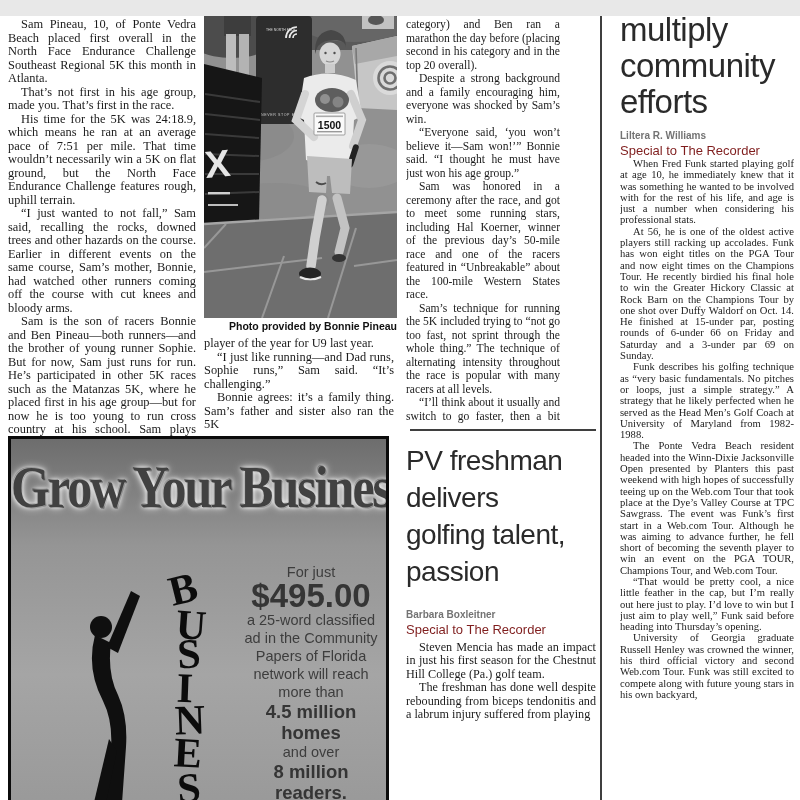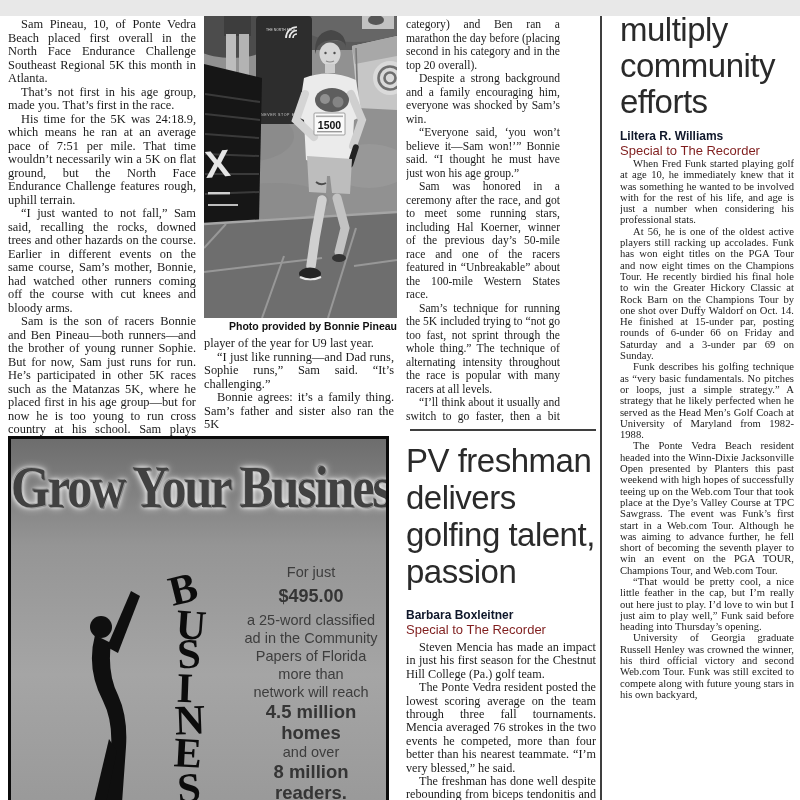--- a/index.html
+++ b/index.html
@@ -15,23 +15,23 @@
   .c2{left:204px;top:321px;width:190px;height:110px;font-size:12.4px;line-height:13.5px;}
   .c3{left:406px;top:2px;width:154px;height:406px;font-size:11.6px;line-height:13.5px;}
   .s2body{left:620px;top:142px;width:174px;height:658px;font-size:10.6px;line-height:11.3px;}
   .s3body{left:406px;top:625px;width:190px;height:175px;font-size:12.2px;line-height:13.4px;}
   
   .headline{
     position:absolute;font-family:"Liberation Sans", sans-serif;font-weight:normal;
     color:#2a2a2a;white-space:pre-line;letter-spacing:-0.5px;margin:0;
   }
   .h-s2{left:620px;top:-4px;width:180px;font-size:33px;line-height:36px;}
-  .h-s3{left:406px;top:426px;width:196px;font-size:33px;line-height:37px;}
+  .h-s3{left:406px;top:426px;width:196px;font-size:28px;line-height:37px;}
   .byline{position:absolute;font-family:"Liberation Sans", sans-serif;}
-  .byline .name{font-weight:bold;font-size:12px;line-height:14px;color:#0f172a;}
+  .byline .name{font-weight:bold;font-size:10px;line-height:14px;color:#737373;}
   .byline .org{font-size:13px;line-height:15px;color:#7f1d1d;}
   .by-s2{left:620px;top:113px;width:180px;}
   .by-s3{left:406px;top:592px;width:190px;}
   
   .photo{position:absolute;left:204px;top:0;width:193px;height:302px;overflow:hidden;background:#8f8f8f;}
   .caption{
     position:absolute;left:204px;top:304px;width:193px;text-align:right;
     font-family:"Liberation Sans", sans-serif;font-weight:bold;font-size:10.5px;color:#111;
   }
   
@@ -51,21 +51,21 @@
     white-space:nowrap;
   }
   .ad-art{position:absolute;left:0;top:0;width:375px;height:380px;}
   .ad-copy{
     position:absolute;left:226px;top:124px;width:148px;text-align:center;
     font-family:"Liberation Sans", sans-serif;color:#3d3d3d;
   }
   .ad-copy div{margin:0;}
   .t-md{font-size:14.5px;line-height:18px;}
   .t-lg{font-size:18.5px;line-height:21px;font-weight:bold;color:#353535;}
-  .t-xl{font-size:18px;line-height:30px;font-weight:bold;color:#353535;text-align:center;}
+  .t-xl{font-size:33px;line-height:30px;font-weight:bold;color:#353535;text-align:center;}
 </style>
 </head>
 <body>
 
 <div class="page">
 
   <div class="colserif c1">
     <p>Sam Pineau, 10, of Ponte Vedra Beach placed first overall in the North Face Endurance Challenge Southeast Regional 5K this month in Atlanta.</p>
     <p>That’s not first in his age group, made you. That’s first in the race.</p>
     <p>His time for the 5K was 24:18.9, which means he ran at an average pace of 7:51 per mile. That time wouldn’t necessarily win a 5K on flat ground, but the North Face Endurance Challenge features rough, uphill terrain.</p>
@@ -222,21 +222,20 @@
   <h1 class="headline h-s3">PV freshman
 delivers
 golfing talent,
 passion</h1>
   <div class="byline by-s3">
     <div class="name">Barbara Boxleitner</div>
     <div class="org">Special to The Recorder</div>
   </div>
   <div class="colserif s3body">
     <p>Steven Mencia has made an impact in just his first season for the Chestnut Hill College (Pa.) golf team.</p>
-    <p>The Ponte Vedra resident posted the lowest scoring average on the team through three fall tournaments. Mencia averaged 76 strokes in the two events he competed, more than four better than his nearest teammate. “I’m very blessed,” he said.</p>
     <p>The freshman has done well despite rebounding from biceps tendonitis and a labrum injury suffered from playing</p>
   </div>
 
   <div class="ad">
     <svg class="ad-art" viewBox="0 0 375 380">
 
       <g fill="#0f0f0f">
         <circle cx="90" cy="188" r="11"></circle>
         <path d="M84 196 Q75 230 92 262 Q102 282 100 310 L93 378 L110 378 L115 308 Q117 278 107 256 Q96 234 100 204 Z"></path>
         <path d="M96 208 L120 152 L129 157 L107 214 Z"></path>
@@ -254,22 +253,22 @@
         <text x="179" y="399" transform="rotate(2 179 385)">S</text>
       </g>
     </svg>
     <div class="ad-headline">Grow Your Business</div>
     <div class="ad-copy">
       <div class="t-md">For just</div>
       <div class="t-xl">$495.00</div>
       <div class="t-md">a 25-word classified</div>
       <div class="t-md">ad in the Community</div>
       <div class="t-md">Papers of Florida</div>
+      <div class="t-md">network will reach</div>
       <div class="t-md">more than</div>
-      <div class="t-md">network will reach</div>
       <div class="t-lg">4.5 million homes</div>
       <div class="t-md">and over</div>
       <div class="t-lg">8 million readers.</div>
       <div class="t-md">So what are you</div>
 
     </div>
   </div>
 
 </div>
 

